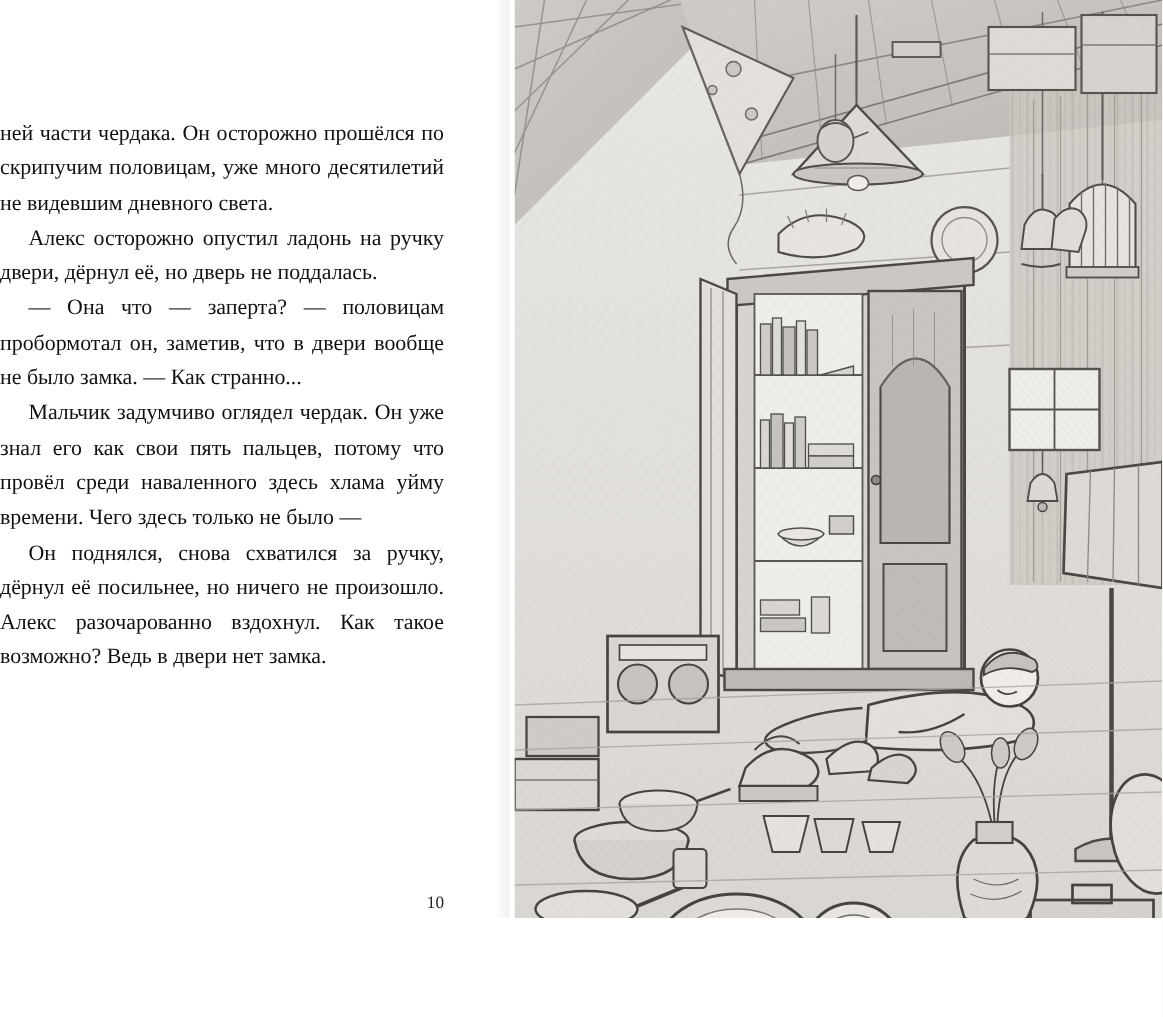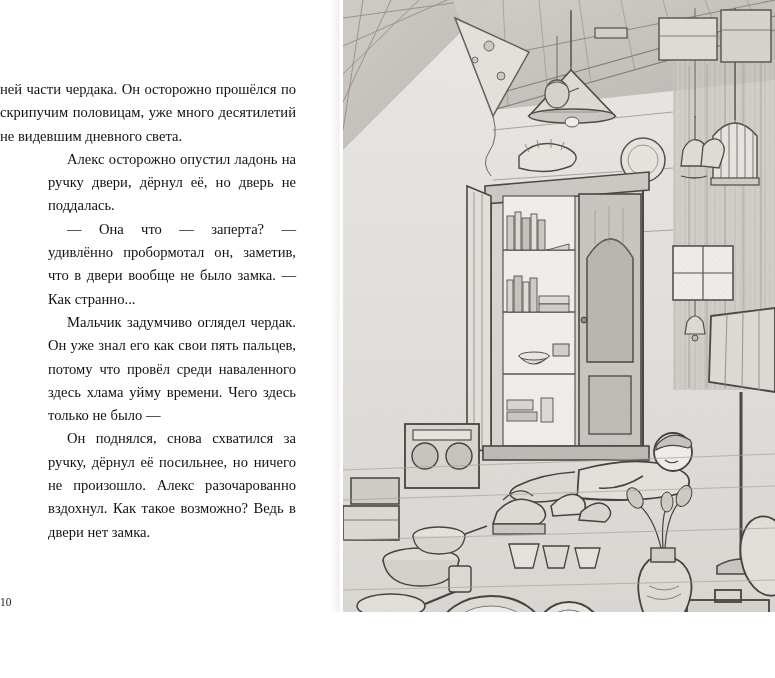--- a/index.html
+++ b/index.html
@@ -36,28 +36,27 @@
     text-align: justify;
     text-justify: inter-word;
     hyphens: manual;
   }
   #text-column p {
     margin: 0;
     text-indent: 0;
   }
   #text-column p.indent {
     text-indent: 19px;
-    margin-left: 48px;
   }
   #page-number {
     position: absolute;
     left: 0;
     top: 596px;
     width: 296px;
-    text-align: left;
+    text-align: right;
     font-size: 11.5px;
     color: #222222;
     font-family: "Liberation Serif", serif;
   }
 
   
   #right-page {
     position: absolute;
     left: 340px;
     top: 0;
@@ -89,21 +88,21 @@
 </style>
 </head>
 <body>
 
 <div id="page">
 
   <div id="left-page">
     <div id="text-column">
       <p>ней части чердака. Он осторожно прошёлся по скрипучим половицам, уже много десятилетий не видевшим дневного света.</p>
       <p class="indent">Алекс осторожно опустил ладонь на ручку двери, дёрнул её, но дверь не поддалась.</p>
-      <p class="indent">— Она что — заперта? — удивлённо пробормотал он, заметив, что в двери вообще не было замка. — Как странно...</p>
+      <p class="indent">— Она что — заперта? — половицам пробормотал он, заметив, что в двери вообще не было замка. — Как странно...</p>
       <p class="indent">Мальчик задумчиво оглядел чердак. Он уже знал его как свои пять пальцев, потому что провёл среди наваленного здесь хлама уйму времени. Чего здесь только не было —</p>
       <p class="indent">Он поднялся, снова схватился за ручку, дёрнул её посильнее, но ничего не произошло. Алекс разочарованно вздохнул. Как такое возможно? Ведь в двери нет замка.</p>
     </div>
     <div id="page-number">10</div>
   </div>
 
   <div class="gutter-shadow"></div>
 
   <div id="right-page">
     <div id="illustration">

